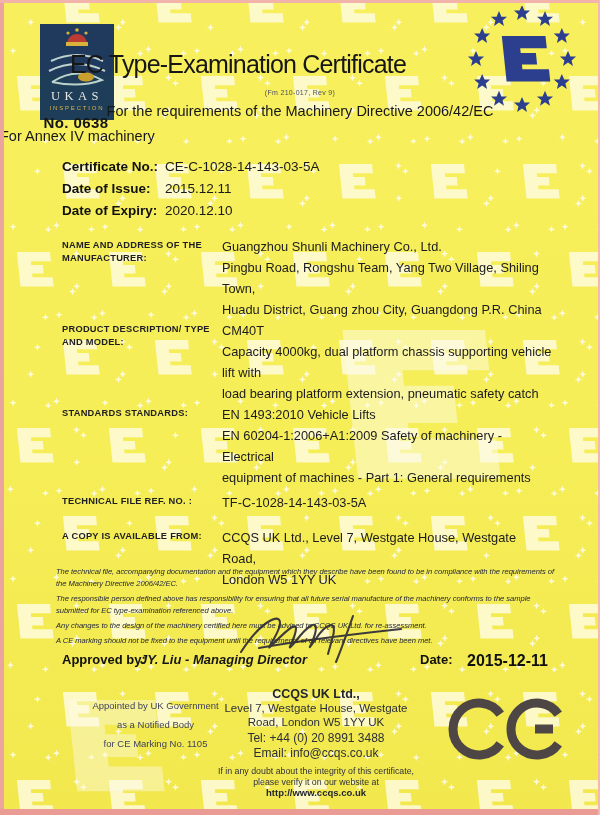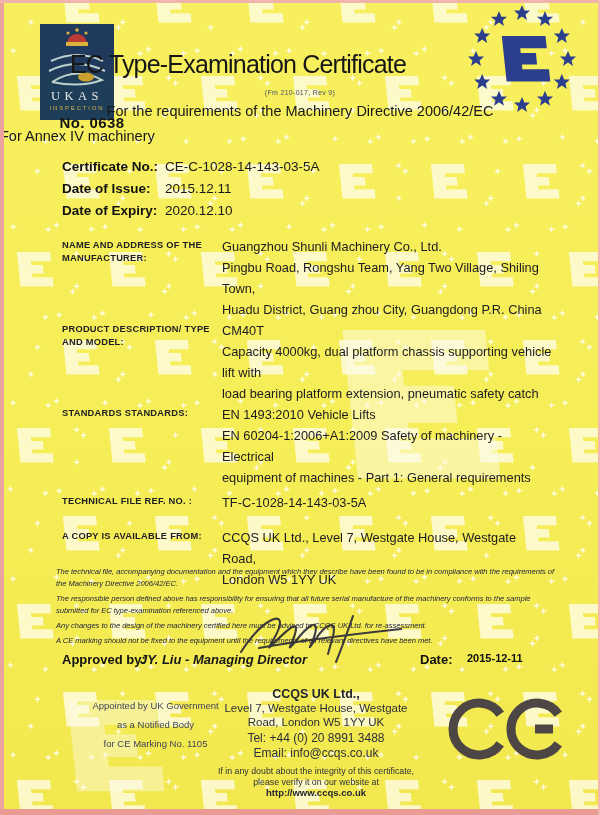--- a/index.html
+++ b/index.html
@@ -14,21 +14,21 @@
 
   
   .edge { position:absolute; z-index:3; }
   .edge.l { left:0; top:0; width:4px; height:815px; background:#eca49e; }
   .edge.t { left:0; top:0; width:600px; height:3px; background:#f2b3ab; }
   .edge.b { left:0; bottom:0; width:600px; height:6px; background:#ea9b94; }
   .edge.r { right:0; top:0; width:2px; height:815px; background:#f3b8b0; }
 
   
   .ukas-wrap { left:40px; top:24px; }
-  .ukas-no { left:44px; top:114px; width:96px; text-align:center;
+  .ukas-no { left:28px; top:114px; width:96px; text-align:center;
              font-size:15px; font-weight:bold; color:#141414; letter-spacing:.4px; }
   .title { left:0; top:50px; width:476px; text-align:center;
            font-size:25px; letter-spacing:-.8px; color:#161616; }
   .formref { left:0; top:89px; width:600px; text-align:center;
              font-size:7px; color:#4a4f66; letter-spacing:.3px; }
   .sub1 { left:0; top:103px; width:600px; text-align:center; font-size:14.5px; color:#17171a; }
   .sub2 { left:0; top:128px; width:600px; font-size:14.5px; color:#17171a; }
 
   
   .certrows { left:62px; top:155px; }
@@ -48,21 +48,21 @@
 
   
   .decls { left:56px; top:566px; width:500px; }
   .decls p { font-size:7.6px; font-style:italic; color:#23273a;
              line-height:12px; margin-bottom:3px; letter-spacing:-.05px; }
 
   
   .ap-lab  { left:62px;  top:652px; font-size:13px; font-weight:bold; color:#101010; }
   .ap-name { left:140px; top:652px; font-size:13px; font-weight:bold; font-style:italic; color:#16161a; }
   .ap-dlab { left:420px; top:652px; font-size:13px; font-weight:bold; color:#101010; }
-  .ap-date { left:467px; top:652px; font-size:11px; font-weight:bold; color:#101010;text-align:right; }
+  .ap-date { left:467px; top:652px; font-size:16px; font-weight:bold; color:#101010;text-align:right; }
   .sig { left:233px; top:608px; z-index:2; }
 
   
   .f-left { left:58px; top:696px; width:195px; text-align:center;
             font-size:9.5px; line-height:19px; color:#3f435a; }
   .f-center { left:196px; top:687px; width:240px; text-align:center; color:#2c2f3a; }
   .f-org { font-size:12.5px; font-weight:bold; color:#22252e; margin-bottom:1px; }
   .f-addr { font-size:11.5px; line-height:13.5px; }
   .f-tel { font-size:12px; margin-top:2px; }
   .f-email { font-size:12px; margin-top:1px; }

